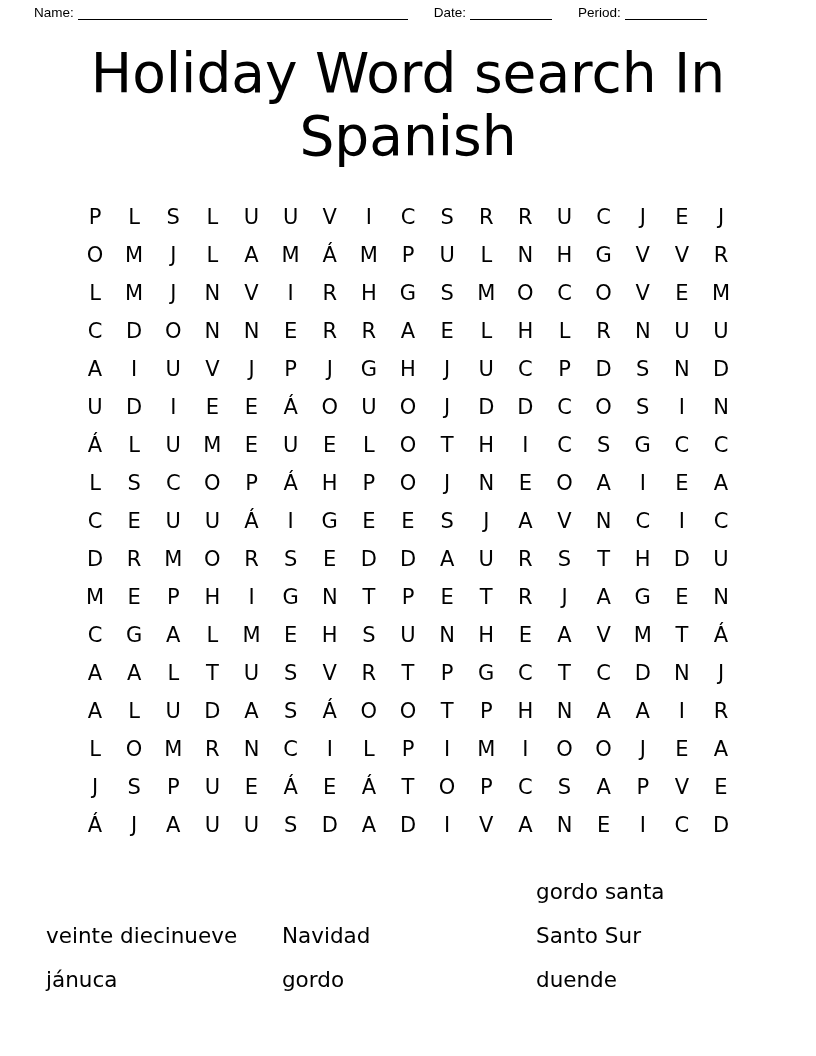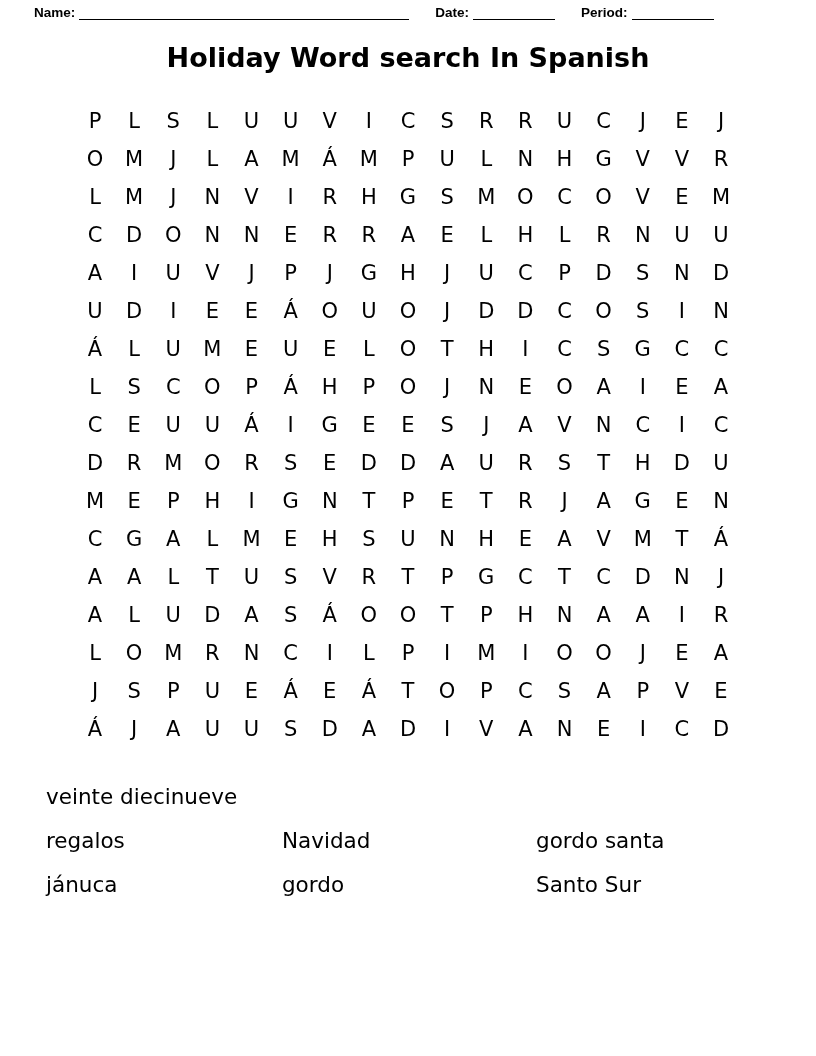--- a/index.html
+++ b/index.html
@@ -25,42 +25,41 @@
 
   
   .header-row {
     display: flex;
     align-items: flex-end;
     font-size: 13.5px;
     padding: 6px 34px 0 34px;
     box-sizing: border-box;
     width: 100%;
     gap: 0px;
-    font-weight: bold;
   }
   .hdr-label {
     white-space: nowrap;
     line-height: 1;
   }
   .rule {
     border-bottom: 1px solid #000;
     height: 12px;
     margin: 0 4px;
     display: inline-block;
   }
   .rule-name { width: 330px; }
   .rule-date { width: 82px; }
   .rule-period { width: 82px; }
   .spacer-mid { width: 22px; }
 
   
   .title {
     text-align: center;
-    font-size: 27px;
-    font-weight: bold;
+    font-size: 55px;
+    font-weight: normal;
     letter-spacing: 0px;
     margin: 22px 0 0 0;
     padding: 0 40px;
     line-height: 1.15;
     font-family: "DejaVu Sans", sans-serif;
   }
 
   
   .grid-wrap {
     margin: 30px auto 0 auto;
@@ -445,26 +444,26 @@
         <span class="cell">E</span>
         <span class="cell">I</span>
         <span class="cell">C</span>
         <span class="cell">D</span>
       </div>
     </div>
 
   <div class="words">
     <div class="word-col col-1">
         <div class="word">veinte diecinueve</div>
-        <div class="word">regalos</div>
         <div class="word">jánuca</div>
       </div>
     <div class="word-col col-2">
         <div class="word">Navidad</div>
         <div class="word">gordo</div>
       </div>
     <div class="word-col col-3">
         <div class="word">gordo santa</div>
         <div class="word">Santo Sur</div>
+        <div class="word">duende</div>
       </div>
   </div>
 
 </div>
 
 </body></html>

